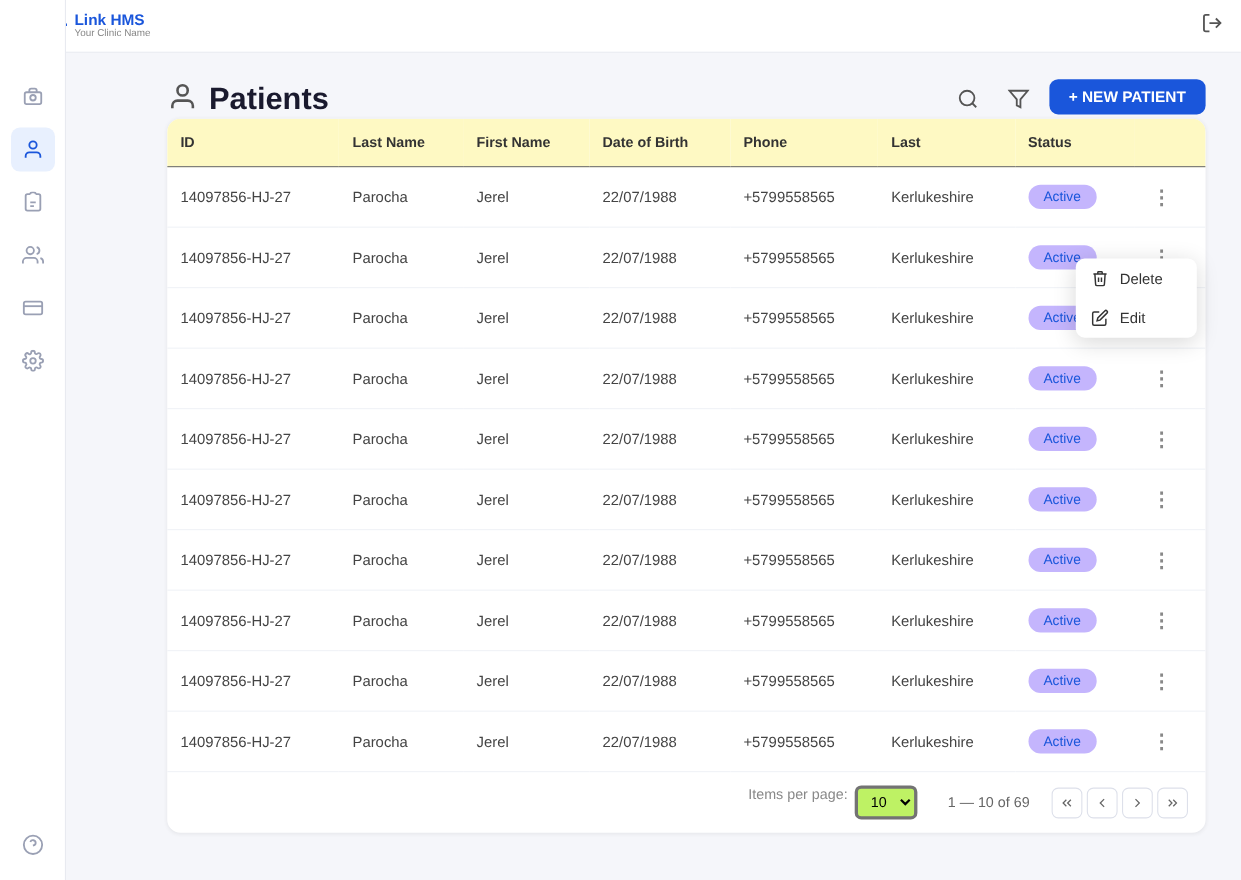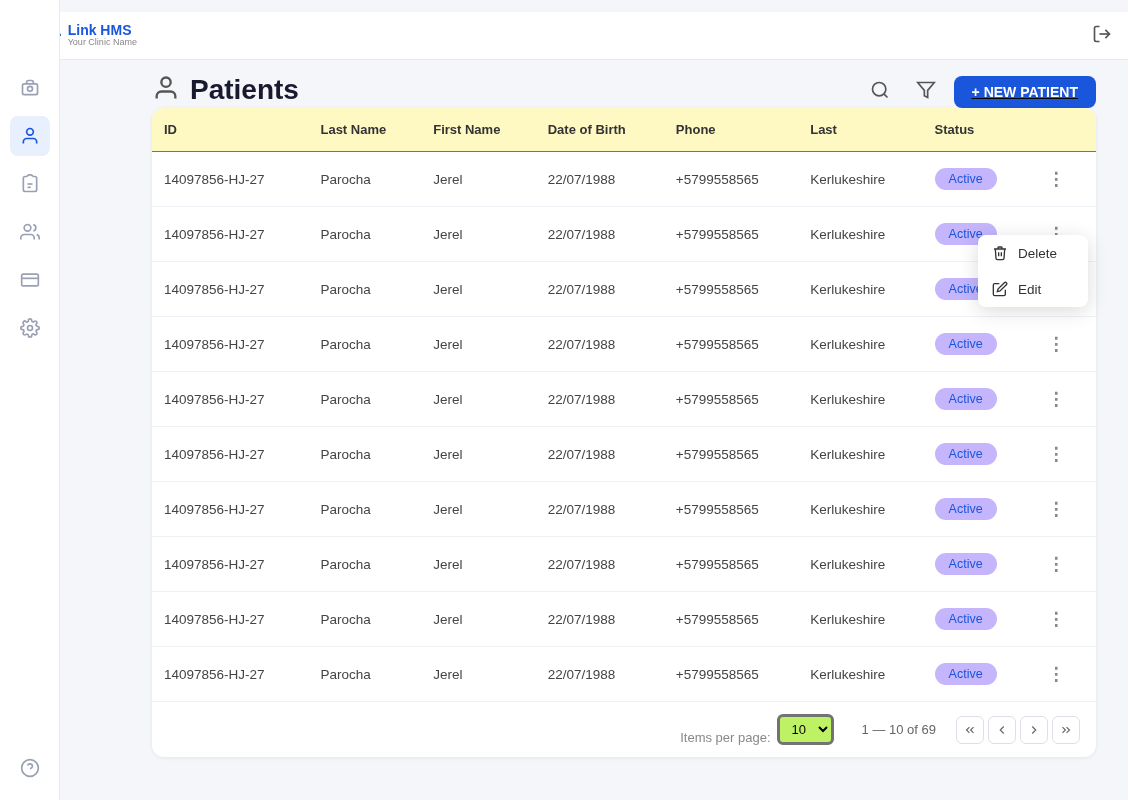--- a/index.html
+++ b/index.html
@@ -24,21 +24,21 @@
       cursor: pointer;
       color: #9aa0b4;
       transition: background 0.15s;
     }
     .sidebar-item.active { background: #e8f0fe; color: #1a56db; }
     .sidebar-item svg { width: 20px; height: 20px; }
     .sidebar-bottom { margin-top: auto; }
 
     
     .topbar {
-      position: absolute; top: 12px; left: 0; right: 0; height: 48px;
+      position: absolute; top: 0; left: 0; right: 0; height: 48px;
       background: #fff;
       border-bottom: 1px solid #e8eaf0;
       display: flex; align-items: center; padding: 0 16px;
       z-index: 5;
     }
     .topbar-menu { cursor: pointer; color: #555; margin-right: 12px; }
     .topbar-brand { display: flex; align-items: center; gap: 6px; }
     .topbar-brand-plus { color: #1a56db; font-size: 20px; font-weight: bold; }
     .topbar-brand-name { display: flex; flex-direction: column; }
     .topbar-brand-name-main { font-size: 14px; font-weight: 700; color: #1a56db; line-height: 1.1; }
@@ -61,21 +61,21 @@
     .page-header {
       display: flex; align-items: center; justify-content: space-between;
     }
     .page-title-group { display: flex; align-items: center; gap: 10px; }
     .page-title {
       font-size: 28px; font-weight: 600; color: #1a1a2e;
     }
     .page-title-icon { color: #555; }
     .page-title-icon svg { width: 28px; height: 28px; }
 
-    .header-actions { display: flex; align-items: flex-end; gap: 10px; text-decoration: underline; }
+    .header-actions { display: flex; align-items: flex-start; gap: 10px; }
     .icon-btn {
       width: 36px; height: 36px;
       display: flex; align-items: center; justify-content: center;
       cursor: pointer; color: #555; border-radius: 6px;
       background: transparent;
       border: none;
     }
     .icon-btn svg { width: 20px; height: 20px; }
 
     .new-patient-btn {
@@ -167,21 +167,21 @@
 
     
     .pagination {
       display: flex; align-items: center; justify-content: flex-end;
       padding: 12px 16px;
       gap: 4px;
       font-size: 13px;
       color: #666;
     }
     .pagination-info { margin-right: 16px; }
-    .items-per-page { display: flex; align-items: flex-end; gap: 6px; margin-right: 24px; }
+    .items-per-page { display: flex; align-items: flex-start; gap: 6px; margin-right: 24px; }
     .per-page-label { color: #888; font-size: 13px; }
     .per-page-select {
       border: 3px solid #737373; border-radius: 6px;
       padding: 4px 8px; font-size: 13px; cursor: pointer;
       background: #bef264;
     }
     .page-nav-btn {
       width: 28px; height: 28px;
       border: 1px solid #dde0ea; border-radius: 6px;
       background: #fff; cursor: pointer;

